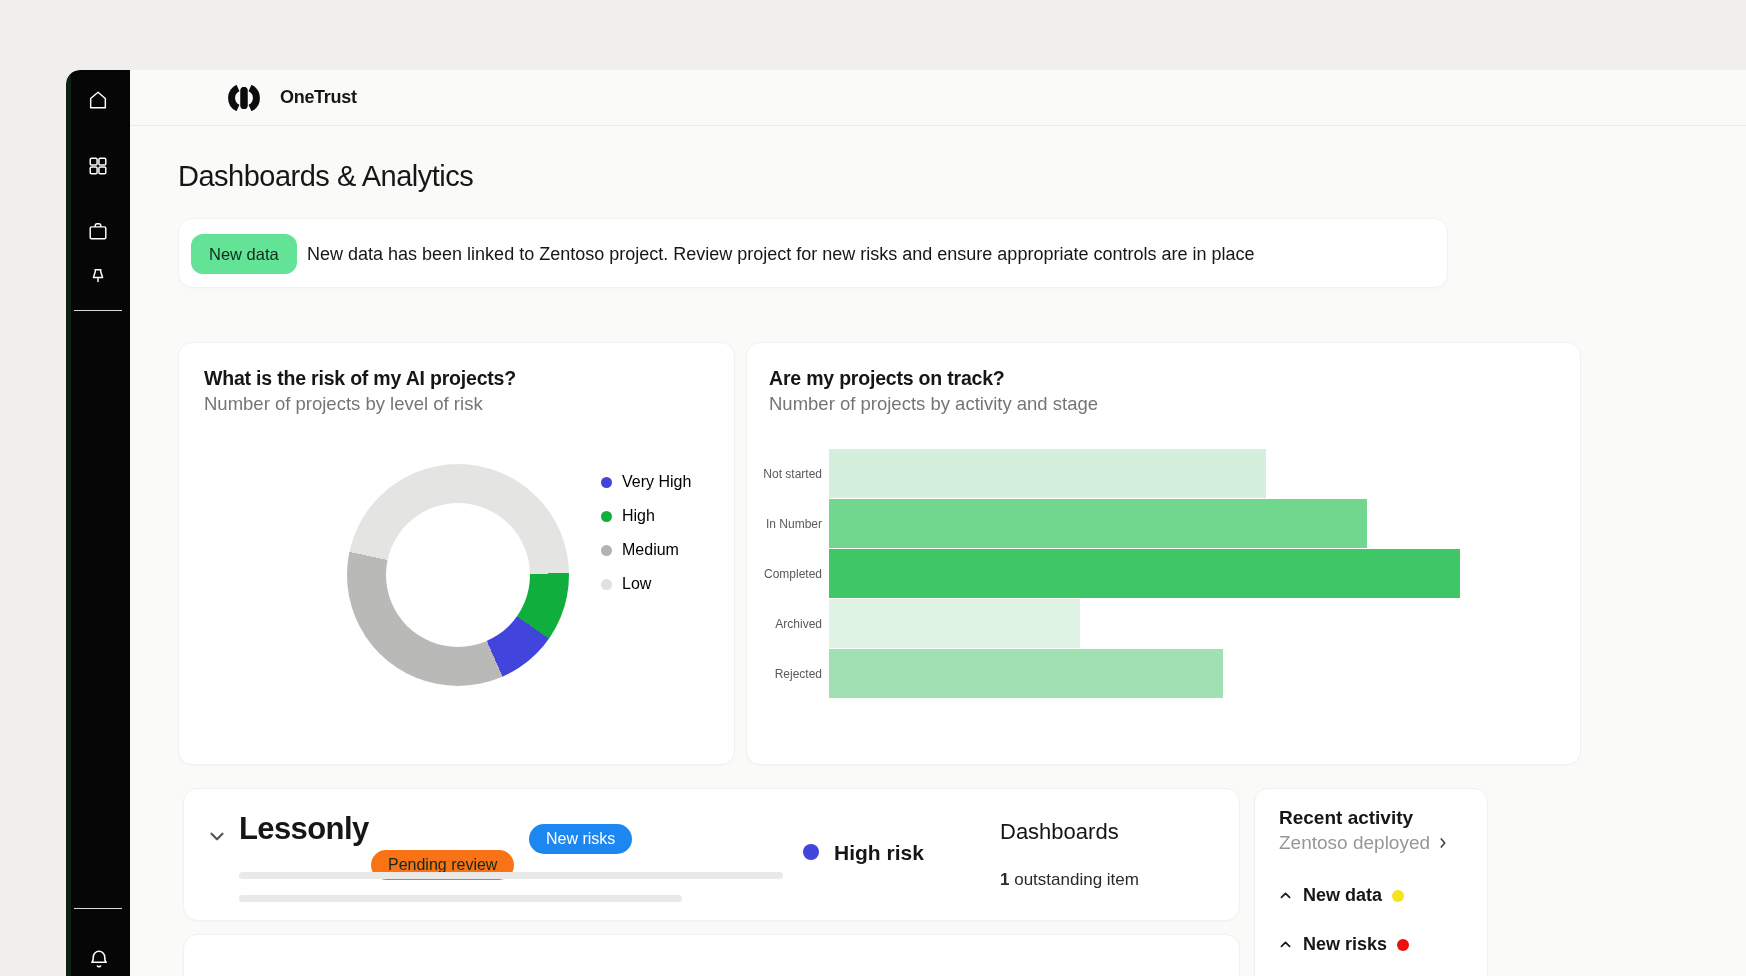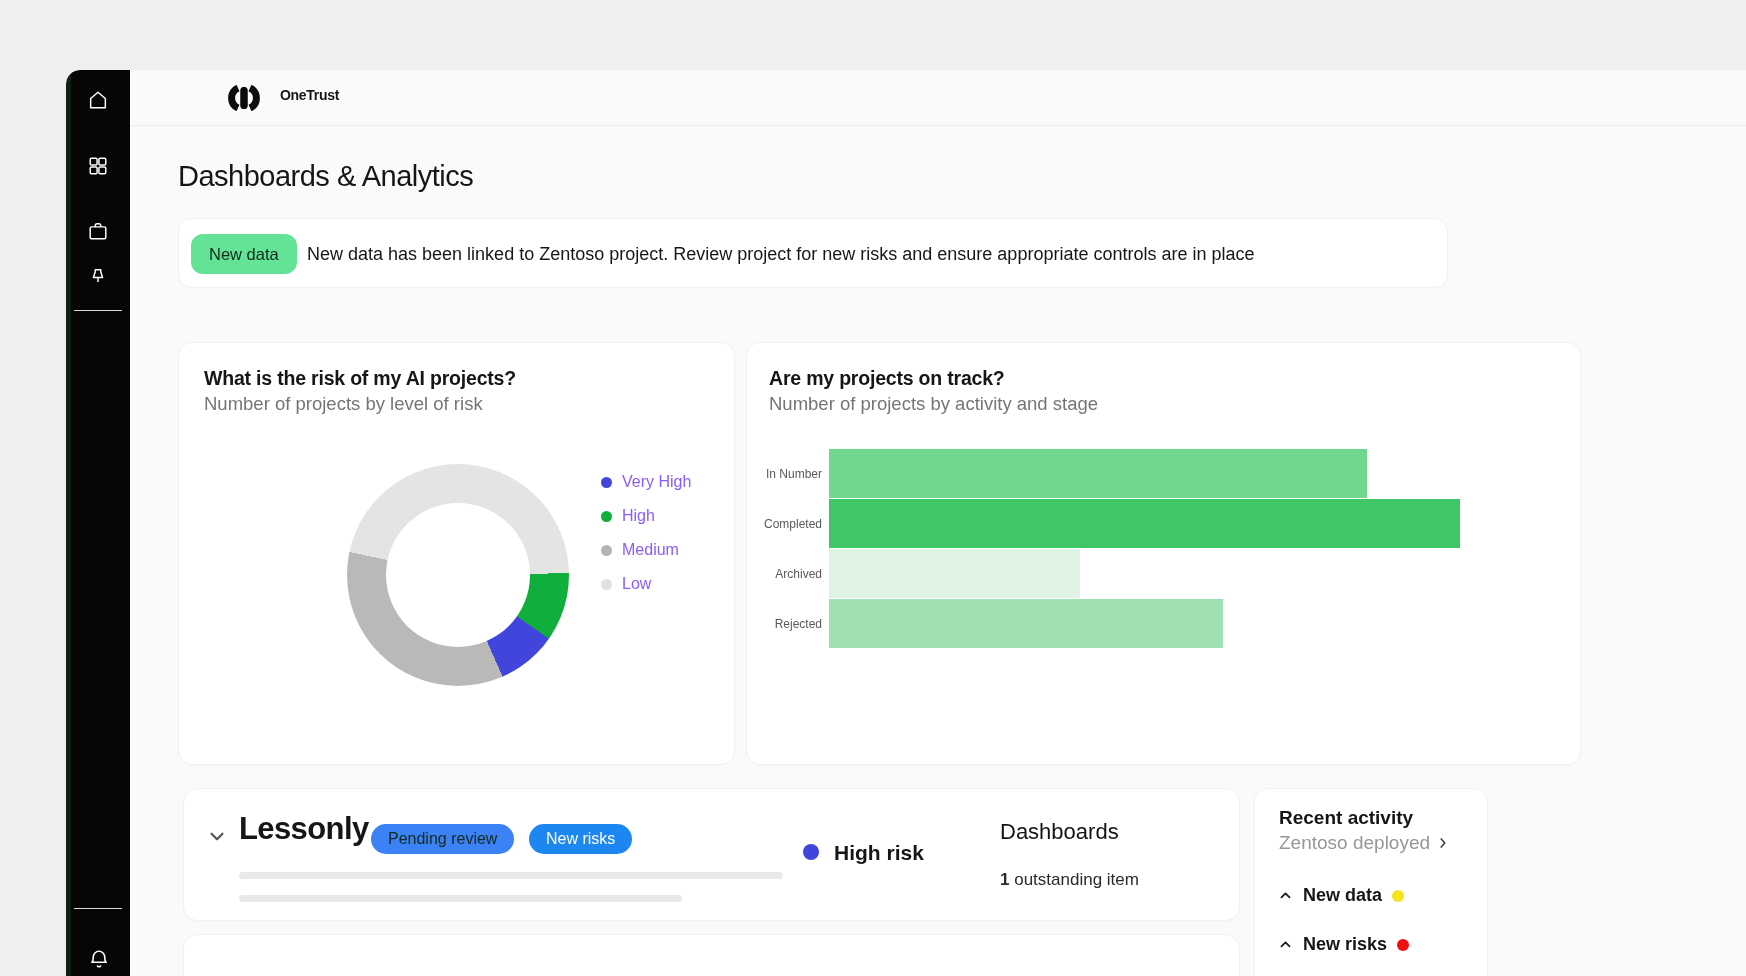--- a/index.html
+++ b/index.html
@@ -9,21 +9,21 @@
        border-top-left-radius:14px;overflow:hidden;}
   
   .sidebar{position:absolute;left:0;top:0;width:64px;height:906px;
            background:linear-gradient(90deg,#0e2114 0,#0e2114 5px,#050605 5px);
            border-top-left-radius:14px;}
   .side-icon{position:absolute;left:21px;width:22px;height:22px;cursor:pointer;}
   .side-divider{position:absolute;left:8px;width:48px;height:1px;background:rgba(255,255,255,.85);}
   
   .header{position:absolute;left:64px;top:0;width:1616px;height:55px;border-bottom:1px solid #ebebe9;}
   .logo{position:absolute;left:92px;top:15px;}
-  .brand{position:absolute;left:150px;top:17px;font-size:14px;font-weight:700;letter-spacing:-.3px;}
+  .brand{position:absolute;left:150px;top:17px;font-size:18px;font-weight:700;letter-spacing:-.3px;}
   
   .page-title{position:absolute;left:112px;top:90px;font-size:29px;font-weight:400;letter-spacing:-.5px;}
   .card{position:absolute;background:#fff;border:1px solid #f1f1ef;border-radius:14px;
         box-shadow:0 1px 2px rgba(0,0,0,.02);box-sizing:border-box;}
   
   .banner{left:112px;top:148px;width:1270px;height:70px;}
   .banner-badge{position:absolute;left:12px;top:15px;height:40px;line-height:40px;padding:0 18px;
                 border-radius:12px;font-size:16.5px;font-weight:500;color:#12291c;}
   .banner-msg{position:absolute;left:128px;top:0;height:70px;line-height:70px;font-size:18px;color:#171717;}
   
@@ -31,21 +31,21 @@
   .bar-card{left:680px;top:272px;width:835px;height:423px;}
   .card-title{position:absolute;left:25px;top:24px;font-size:19.5px;font-weight:700;letter-spacing:-.2px;}
   .card-sub{position:absolute;left:25px;top:50px;font-size:18.5px;color:#757575;}
   .bar-card .card-title,.bar-card .card-sub{left:22px;}
   
   .donut{position:absolute;left:168px;top:121px;width:222px;height:222px;border-radius:50%;}
   .donut-hole{position:absolute;left:39px;top:39px;width:144px;height:144px;border-radius:50%;background:#fff;}
   .legend{position:absolute;left:422px;top:122px;}
   .legend-item{display:flex;align-items:center;height:34px;}
   .legend-dot{width:11px;height:11px;border-radius:50%;margin-right:10px;flex:none;}
-  .legend-label{font-size:16px;color:#8b5cf6;}
+  .legend-label{font-size:16px;color:#000000;}
   
   .bars{position:absolute;left:0;top:106px;width:810px;}
   .bar-row{display:flex;align-items:stretch;height:49px;margin-bottom:1px;}
   .bar-label{width:82px;flex:none;font-size:12px;color:#5a5a5a;text-align:right;
              align-self:center;padding-right:7px;box-sizing:border-box;}
   .bar-track{position:relative;width:717px;flex:none;}
   .bar{position:absolute;left:0;top:0;height:100%;}
   
   .project-card{left:117px;top:718px;width:1057px;height:133px;}
   .chev-down{position:absolute;left:22px;top:36px;width:22px;height:22px;cursor:pointer;}
@@ -161,20 +161,26 @@
           <span class="legend-label">Low</span>
         </div>
       </div>
     </div>
 
     <div class="card bar-card">
       <div class="card-title">Are my projects on track?</div>
       <div class="card-sub">Number of projects by activity and stage</div>
       <div class="bars">
         <div class="bar-row">
+          <span class="bar-label">Not started</span>
+          <div class="bar-track">
+              <div class="bar" style="width: 61%; background: rgb(212, 239, 220);"></div>
+            </div>
+        </div>
+        <div class="bar-row">
           <span class="bar-label">In Number</span>
           <div class="bar-track">
               <div class="bar" style="width: 75%; background: rgb(114, 215, 142);"></div>
             </div>
         </div>
         <div class="bar-row">
           <span class="bar-label">Completed</span>
           <div class="bar-track">
               <div class="bar" style="width: 88%; background: rgb(63, 199, 103);"></div>
             </div>
@@ -194,21 +200,21 @@
       </div>
     </div>
 
     <div class="card project-card">
       <div class="chev-down">
         <svg width="22" height="22" viewBox="0 0 24 24" fill="none" stroke="#555" stroke-width="2.4" stroke-linecap="round" stroke-linejoin="round">
             <path d="M6 9.5 12 15.5 18 9.5"></path>
           </svg>
       </div>
       <div class="project-name">Lessonly</div>
-      <span class="pill pill-review" style="background: #3b82f6;">Pending review</span>
+      <span class="pill pill-review" style="background: #f97316; margin-top: 26px;">Pending review</span>
       <span class="pill pill-risks" style="background: rgb(29, 135, 241);">New risks</span>
       <div class="skel skel-1"></div>
       <div class="skel skel-2"></div>
       <span class="risk-dot" style="background: rgb(65, 69, 220);"></span>
       <span class="risk-label">High risk</span>
       <div class="stage-name">Dashboards</div>
       <div class="stage-out">
         <b>1</b>
         <span>outstanding item</span>
       </div>

